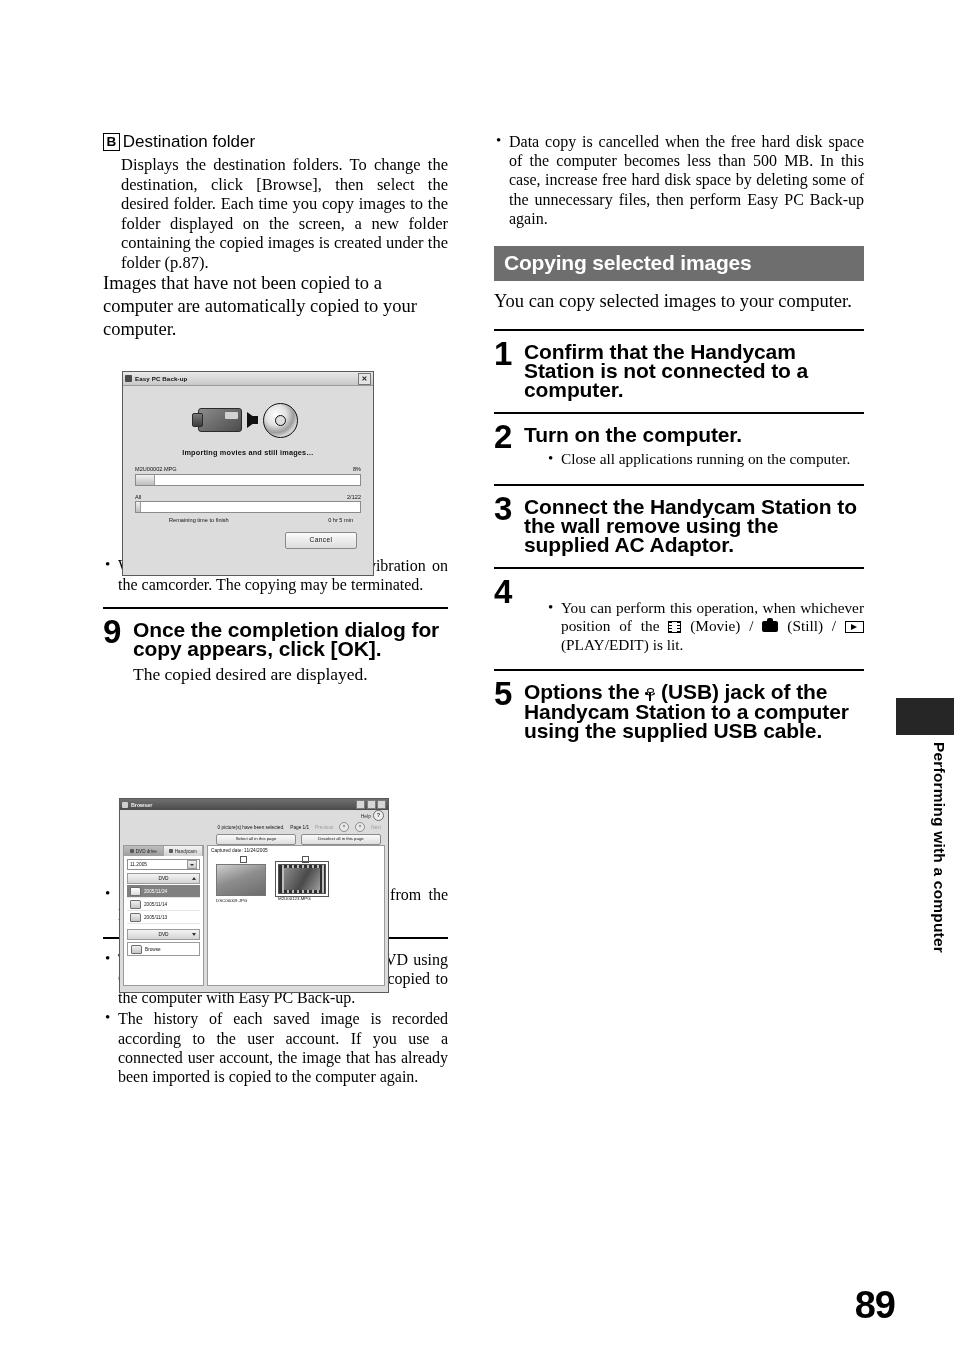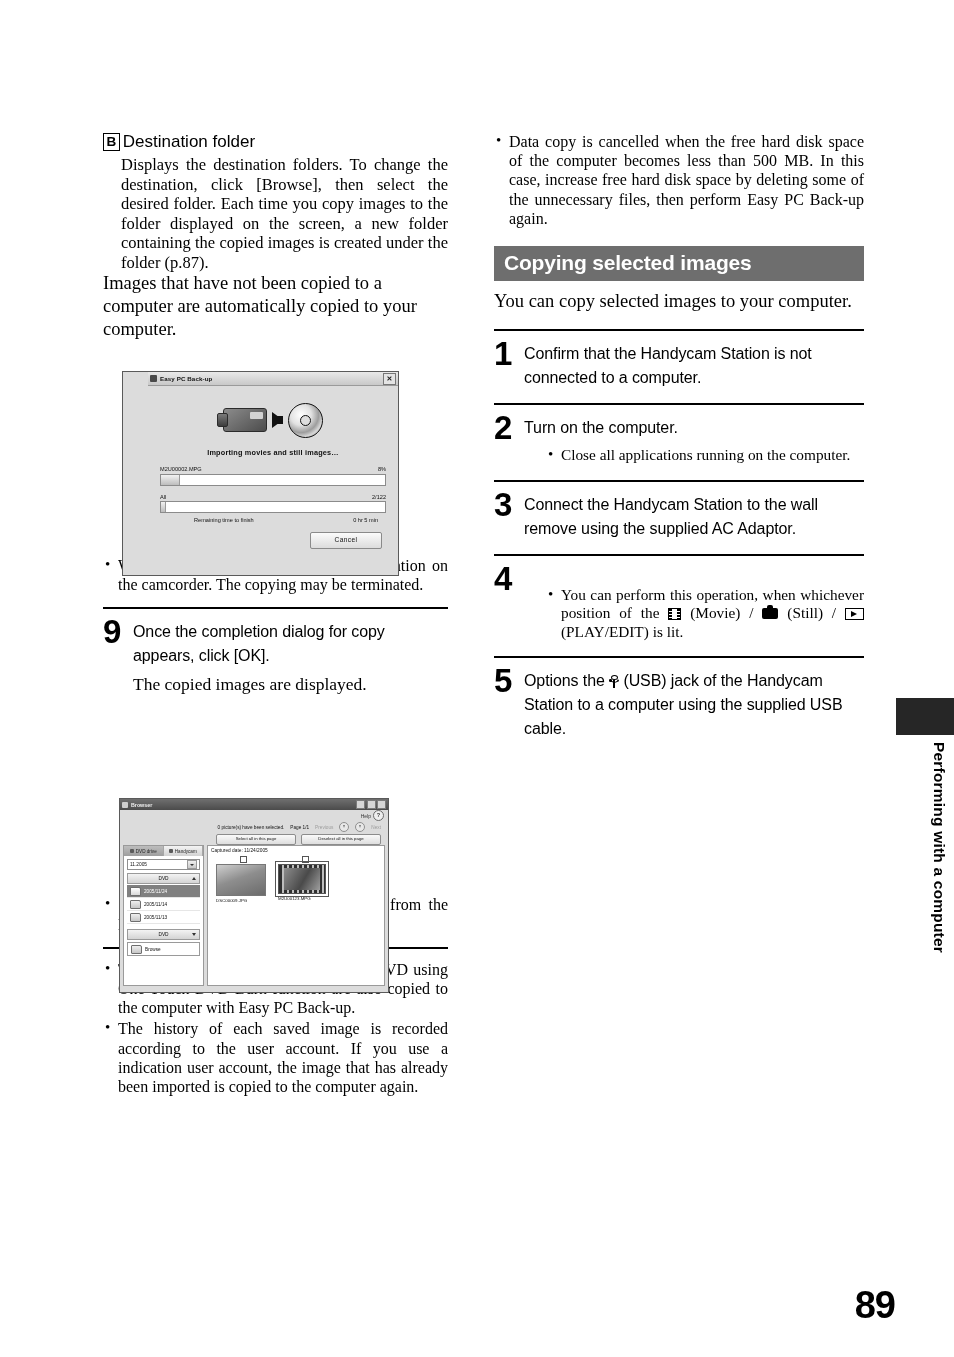--- a/index.html
+++ b/index.html
@@ -44,22 +44,22 @@
 
   
   .step{display:flex;align-items:flex-start;}
   .step-num{
     font-family:"Liberation Sans", sans-serif;font-weight:700;
     font-size:33px;line-height:30px;width:30px;flex:0 0 30px;
     margin-top:-3px;letter-spacing:-1px;
   }
   .step-body{flex:1;}
   .step-title{
-    font-family:"Liberation Sans", sans-serif;font-weight:400;
-    font-size:16px;line-height:24px;letter-spacing:-0.1px;
+    font-family:"Liberation Sans", sans-serif;font-weight:700;
+    font-size:21px;line-height:19px;letter-spacing:-0.1px;
   }
   .step-sub{font-size:17.5px;line-height:21px;margin-top:6px;}
 
   .rule{border-top:2.2px solid #000;margin:13px 0 11px 0;}
 
   
   .band{
     background:#6e6e6e;color:#fff;
     font-family:"Liberation Sans", sans-serif;font-weight:700;
     font-size:21px;letter-spacing:-0.2px;
@@ -82,21 +82,20 @@
     position:absolute;right:59px;bottom:30px;
     font-family:"Liberation Sans", sans-serif;font-weight:700;font-size:38px;
     letter-spacing:-1px;
   }
 
   
   .dlg1{
     position:absolute;left:122px;top:371px;width:250px;height:203px;
     background:#dcdcdc;border:1px solid #5a5a5a;
     font-family:"Liberation Sans", sans-serif;
-    padding-left:25px;
   }
   .dlg1-title{
     height:13px;background:linear-gradient(#e9e9e9,#c8c8c8);
     border-bottom:1px solid #9a9a9a;
     display:flex;align-items:center;padding:0 2px;gap:3px;
   }
   .dlg1-title .t{font-size:6.2px;color:#111;font-weight:700;letter-spacing:0.1px;}
   .dlg1-ico{width:7px;height:7px;background:#4a4a4a;border-radius:1px;flex:0 0 7px;}
   .dlg1-x{
     margin-left:auto;width:11px;height:10px;border:1px solid #777;background:#e4e4e4;
@@ -338,35 +337,35 @@
     <ul class="bul">
       <li>While copying images, do not apply vibration on the camcorder. The copying may be terminated.</li>
     </ul>
 
     <div class="rule"></div>
 
     <div class="step">
       <div class="step-num">9</div>
       <div class="step-body">
         <div class="step-title">Once the completion dialog for copy appears, click [OK].</div>
-        <div class="step-sub">The copied images are displayed.</div>
+        <div class="step-sub">The copied desired are displayed.</div>
       </div>
     </div>
 
     <div style="height:200px;"></div>
 
     <ul class="bul">
       <li>See page 86 to remove the USB cable from the Handycam Station and your computer.</li>
     </ul>
 
     <div class="rule"></div>
 
     <ul class="bul">
       <li>The images that have been saved on a DVD using One Touch DVD Burn function are also copied to the computer with Easy PC Back-up.</li>
-      <li>The history of each saved image is recorded according to the user account. If you use a indication user account, the image that has already been imported is copied to the computer again.</li>
+      <li>The history of each saved image is recorded according to the user account. If you use a connected user account, the image that has already been imported is copied to the computer again.</li>
     </ul>
   </div>
 
   <div class="dlg1">
     <div class="dlg1-title">
       <span class="dlg1-ico"></span>
       <span class="t">Easy PC Back-up</span>
       <span class="dlg1-x">✕</span>
     </div>
     <div class="dlg1-body">

